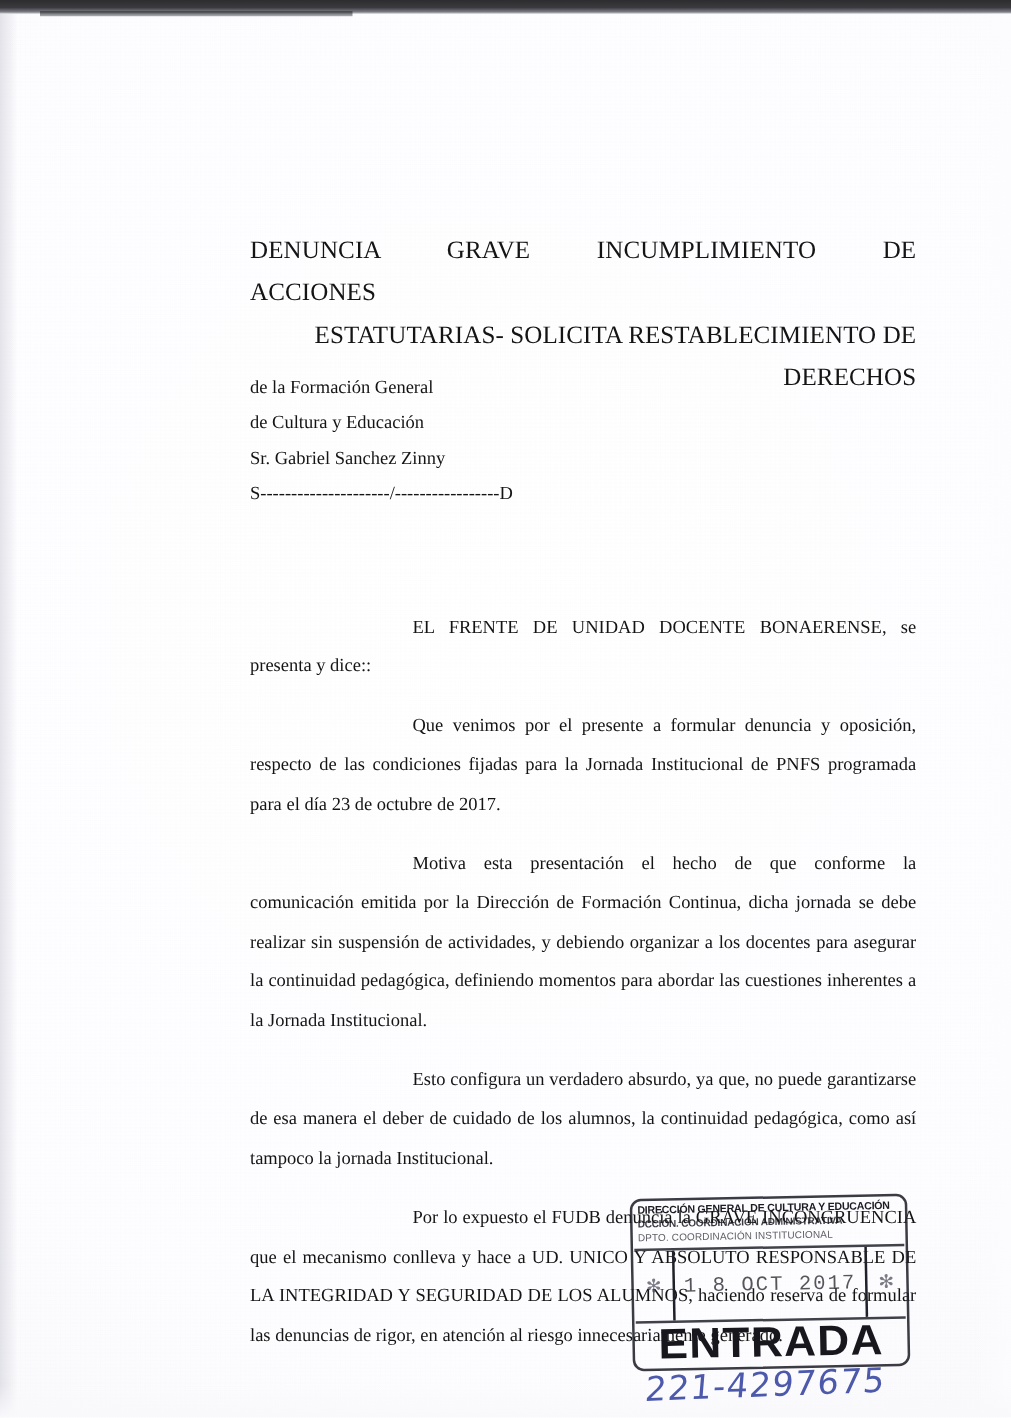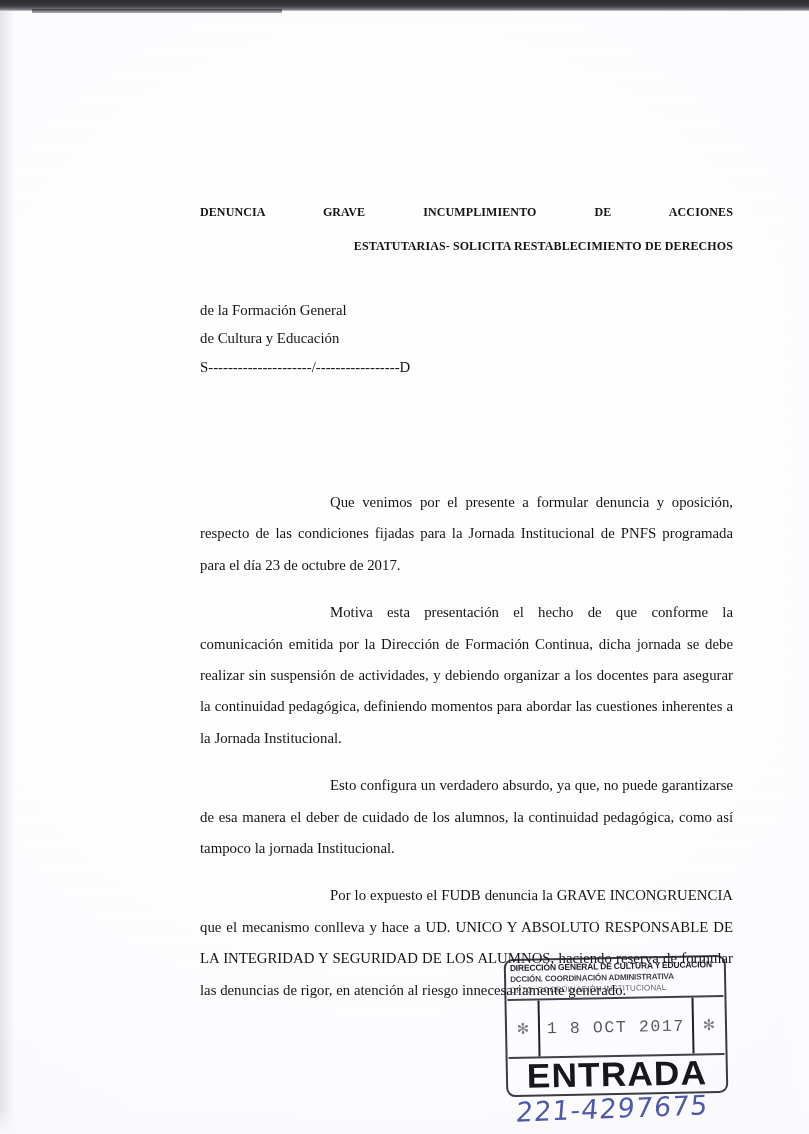--- a/index.html
+++ b/index.html
@@ -81,25 +81,25 @@
   .doc {
     position: absolute;
     left: 200px;
     top: 0;
     width: 533px;
     color: #141414;
   }
 
   .title-block {
     position: absolute;
-    top: 195px;
+    top: 183px;
     left: 0;
     width: 533px;
-    font-weight: bold;
-    font-size: 12px;
+    font-weight: normal;
+    font-size: 20px;
     line-height: 34px;
     text-align: justify;
     letter-spacing: .1px;
   }
   .title-line-1 {
     text-align: justify;
     text-align-last: justify;
     white-space: pre-wrap;
   }
   .title-line-2 {
@@ -275,24 +275,26 @@
   <div class="doc">
 
     <div class="title-block">
       <div class="title-line-1">DENUNCIA    GRAVE    INCUMPLIMIENTO    DE    ACCIONES</div>
       <div class="title-line-2">ESTATUTARIAS- SOLICITA RESTABLECIMIENTO DE DERECHOS</div>
     </div>
 
     <div class="addressee">
       <div>de la Formación General</div>
       <div>de Cultura y Educación</div>
+      <div>Sr. Gabriel Sanchez Zinny</div>
       <div>S---------------------/-----------------D</div>
     </div>
 
     <div class="body-text">
+      <p class="para">EL FRENTE DE UNIDAD DOCENTE BONAERENSE,  se presenta y dice::</p>
       <p class="para">Que venimos por el presente a formular denuncia y oposición, respecto de las condiciones fijadas para la Jornada Institucional de PNFS programada para el día 23 de octubre de 2017.</p>
       <p class="para">Motiva esta presentación el hecho de que conforme la comunicación emitida por la Dirección de Formación Continua, dicha jornada se debe realizar sin suspensión de actividades, y debiendo organizar a los docentes para asegurar la continuidad pedagógica, definiendo momentos para abordar las cuestiones inherentes a la Jornada Institucional.</p>
       <p class="para">Esto configura un verdadero absurdo, ya que, no puede garantizarse de esa manera el deber de cuidado de los alumnos, la continuidad pedagógica, como así tampoco la jornada Institucional.</p>
       <p class="para">Por lo expuesto el    FUDB denuncia la GRAVE INCONGRUENCIA que el mecanismo conlleva y hace a UD. UNICO Y ABSOLUTO RESPONSABLE DE LA INTEGRIDAD Y SEGURIDAD DE LOS ALUMNOS, haciendo reserva de formular las denuncias de rigor, en atención al riesgo innecesariamente generado.</p>
     </div>
   </div>
 
   <div class="stamp">
     <div class="stamp-frame"></div>
 

